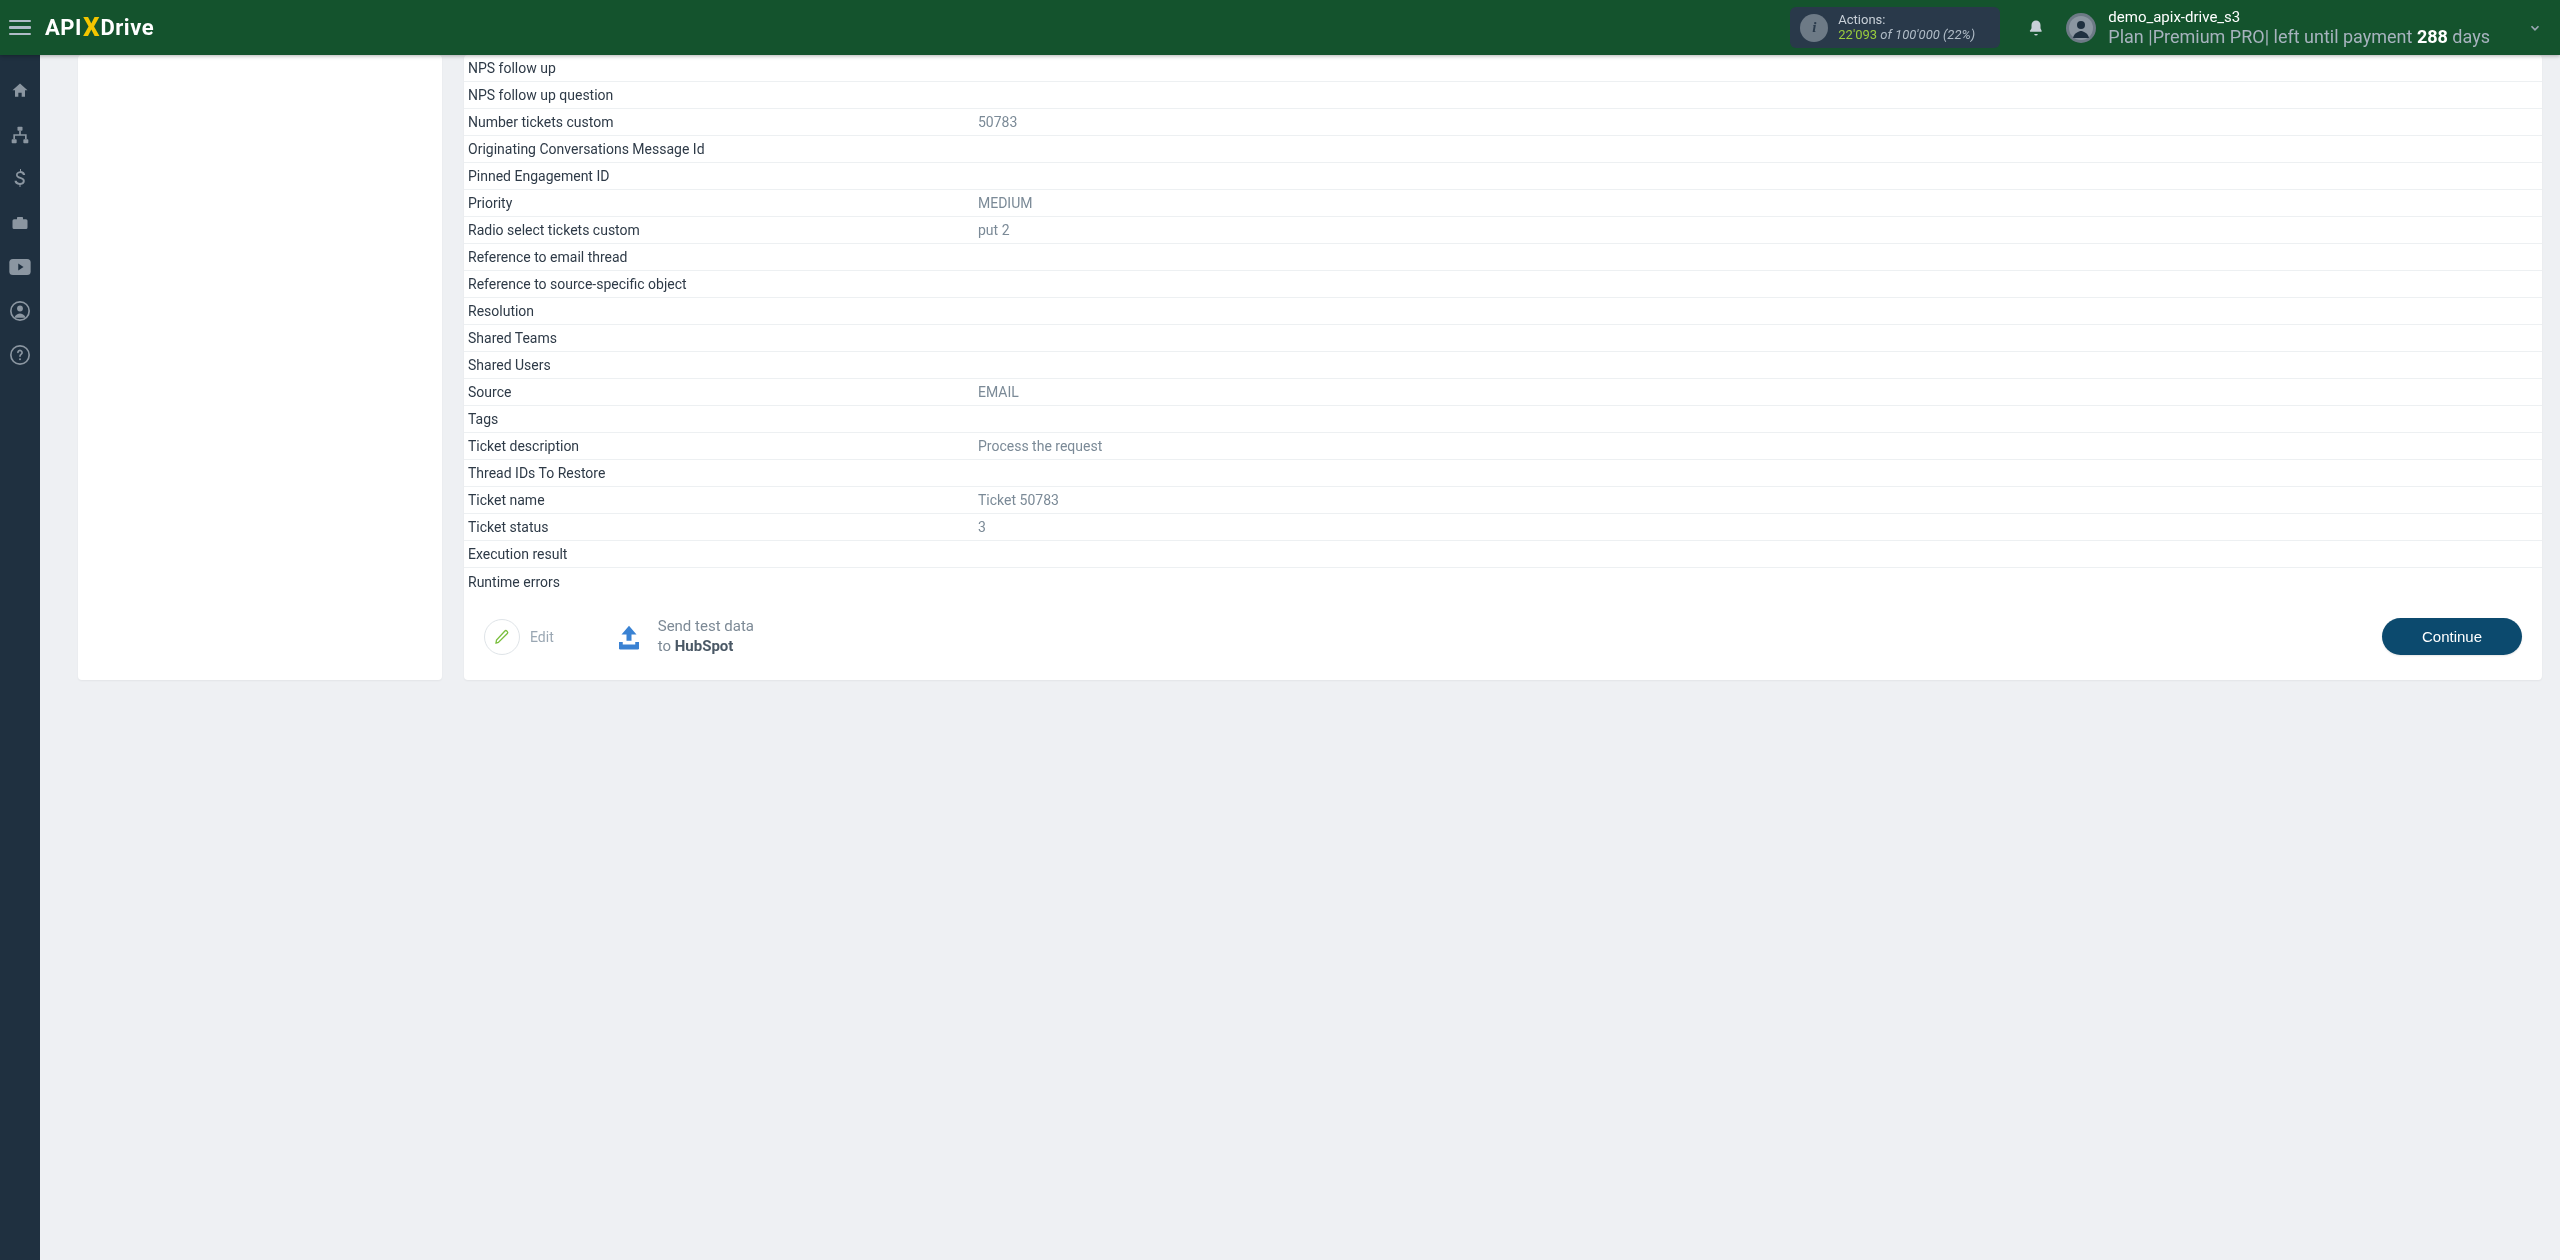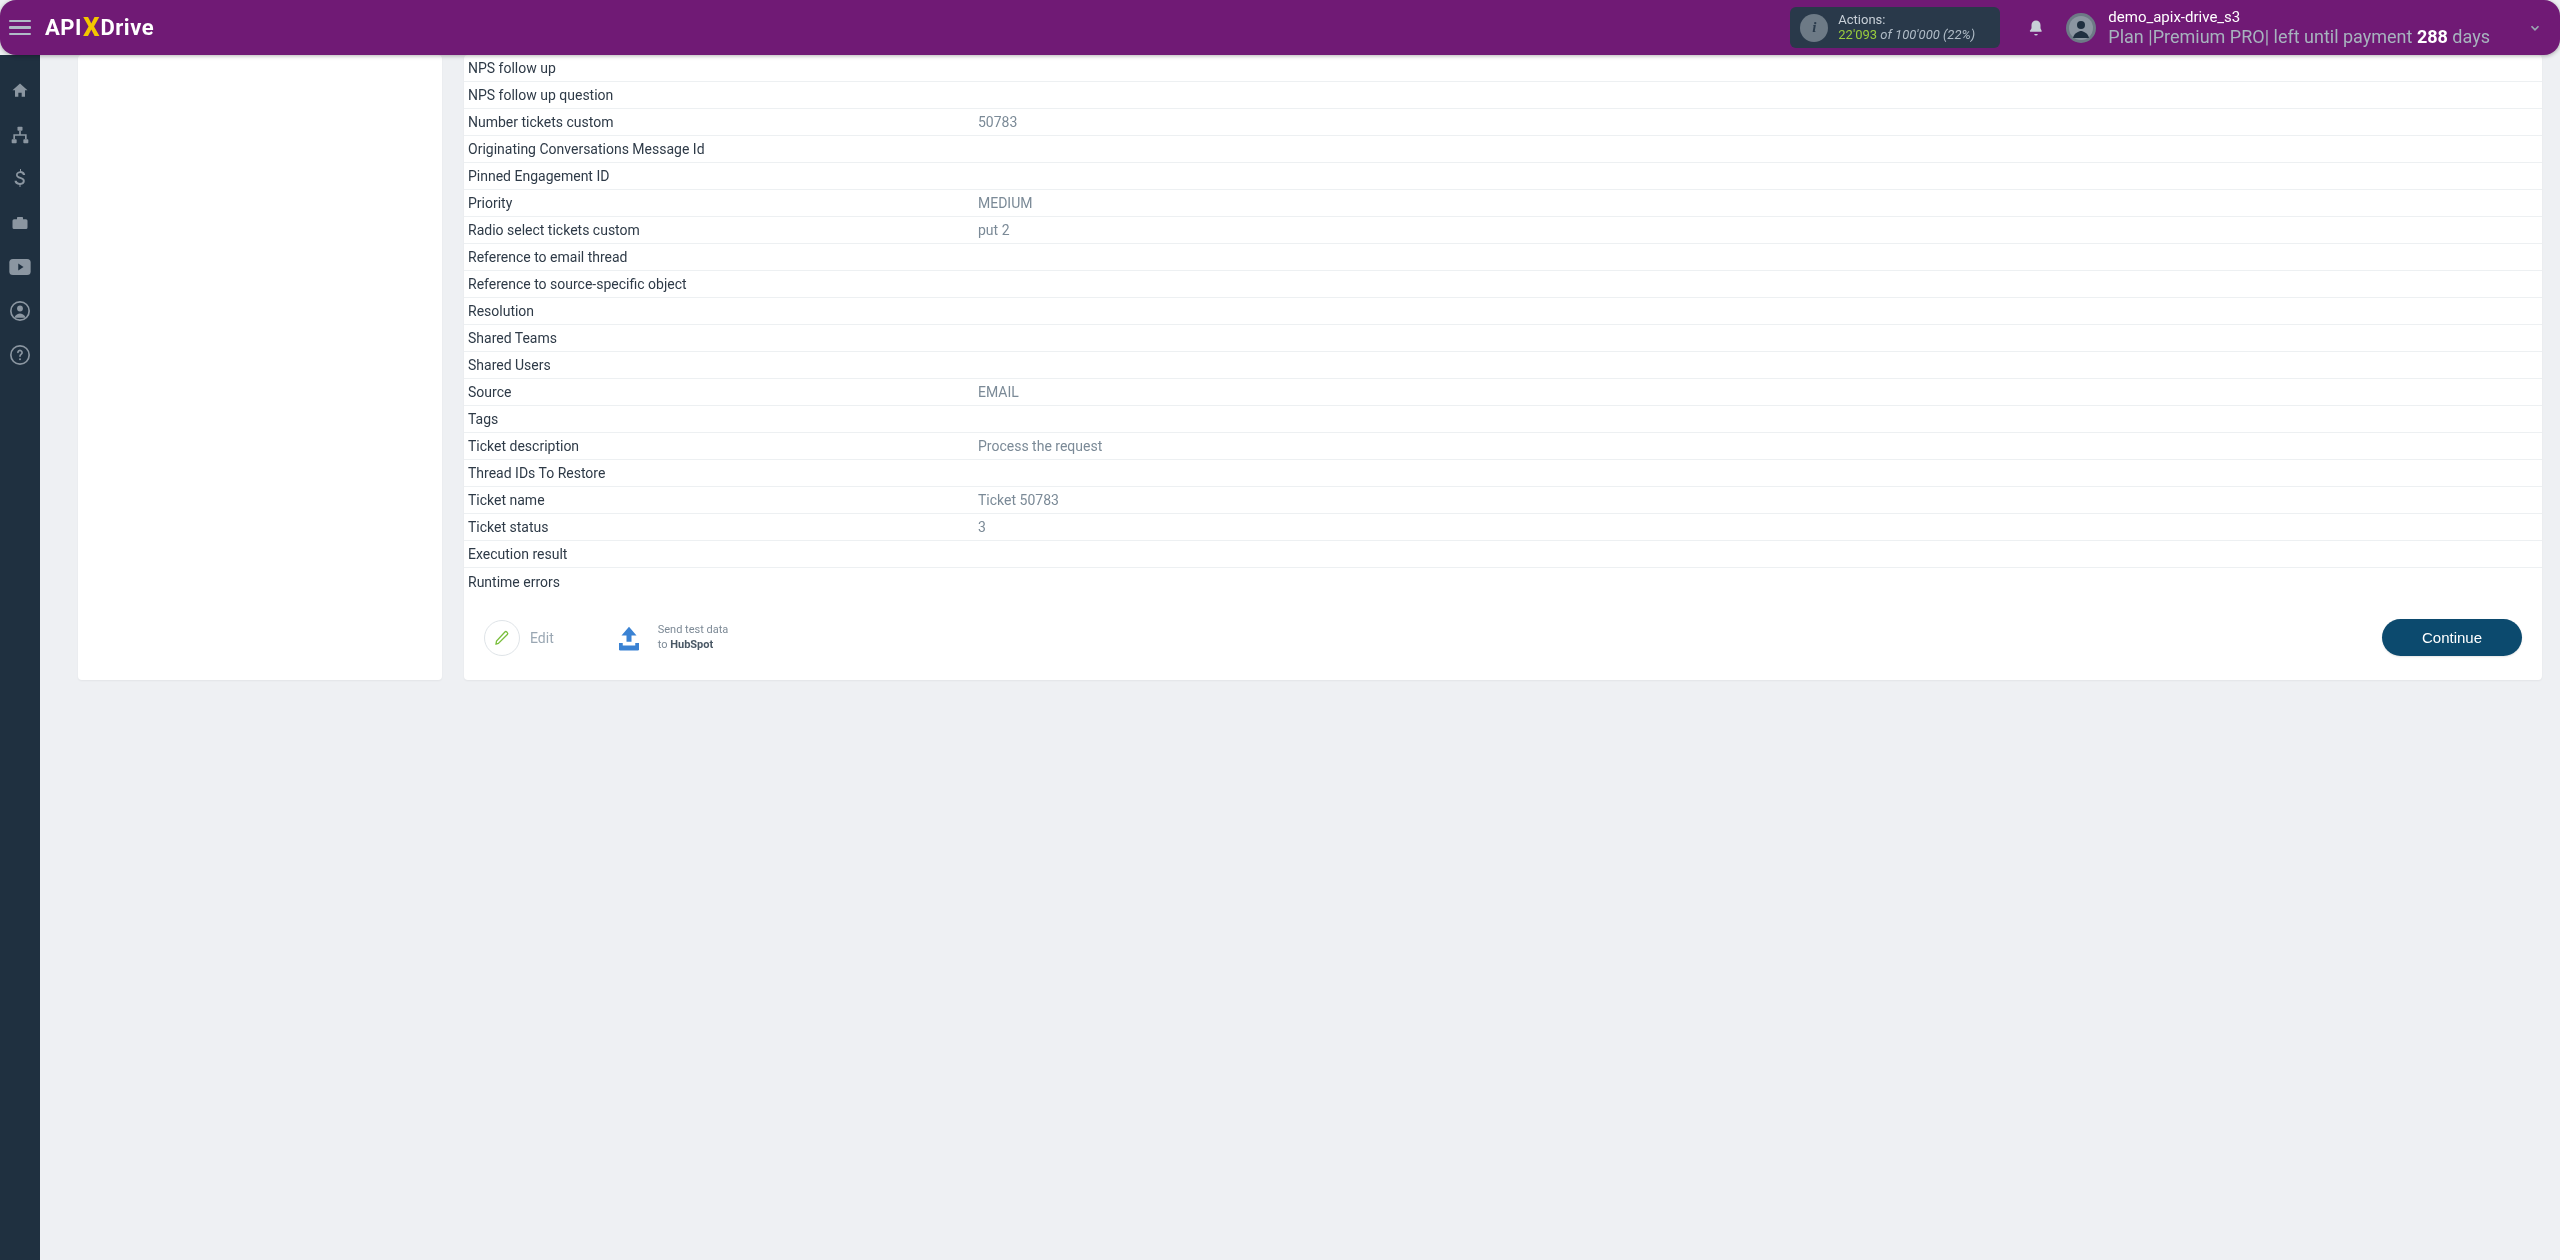--- a/index.html
+++ b/index.html
@@ -6,29 +6,28 @@
   html, body { height: 100%; }
   body {
     font-family: -apple-system, BlinkMacSystemFont, "Segoe UI", Roboto, "Helvetica Neue", Arial, sans-serif;
     background: #eef0f3;
     color: #3c4a57;
     font-size: 14px;
   }
 
   
   .header {
-    background: #701a75;
+    background: #14532d;
     height: 55px;
     display: flex;
     align-items: center;
     padding: 0 18px 0 0;
     position: relative;
     z-index: 30;
     box-shadow: 0 1px 4px rgba(0,0,0,0.3);
-    border-radius: 16px;
   }
   .menu-btn {
     width: 40px; height: 55px;
     display: flex; align-items: center; justify-content: center;
     cursor: pointer;
     color: #b0bcc7;
   }
   .hamburger-icon { width: 22px; height: 16px; display:flex; flex-direction:column; justify-content:space-between;}
   .hamburger-icon span { display:block; height:2.4px; background:#b0bcc7; border-radius:1px;}
   .logo { display:flex; align-items:center; margin-left:5px; user-select:none; cursor:pointer; }
@@ -99,21 +98,21 @@
   .cell-value { flex:1; color:#7b8a97; font-size:14px; }
 
   .footer-bar {
     display:flex; align-items:center; padding: 18px 20px 0 20px; gap: 18px;
     margin-top:auto;
   }
   .edit-btn { display:flex; align-items:center; gap:10px; cursor:pointer; color:#9aa7b3;}
   .edit-circle { width:36px; height:36px; border-radius:50%; border:1px solid #dfe4e8; display:flex; align-items:center; justify-content:center; color:#7bbf3e;}
   .send-btn { display:flex; align-items:center; gap:12px; cursor:pointer; margin-left: 40px;}
   .upload-icon { color:#3a82d3; }
-  .send-text { color:#7d8a96; font-size:11px; line-height:1.3;}
+  .send-text { color:#7d8a96; font-size:15px; line-height:1.3;}
   .send-text b { color:#4a5865; font-weight:700;}
   .continue-btn {
     margin-left:auto;
     background:#0c4a6e; color:#fff; border:none; border-radius:20px;
     padding: 10px 40px; font-size:15px; cursor:pointer;
     box-shadow: 0 1px 2px rgba(0,0,0,0.1);
   }
 
   svg { display:block; }
 </style>

